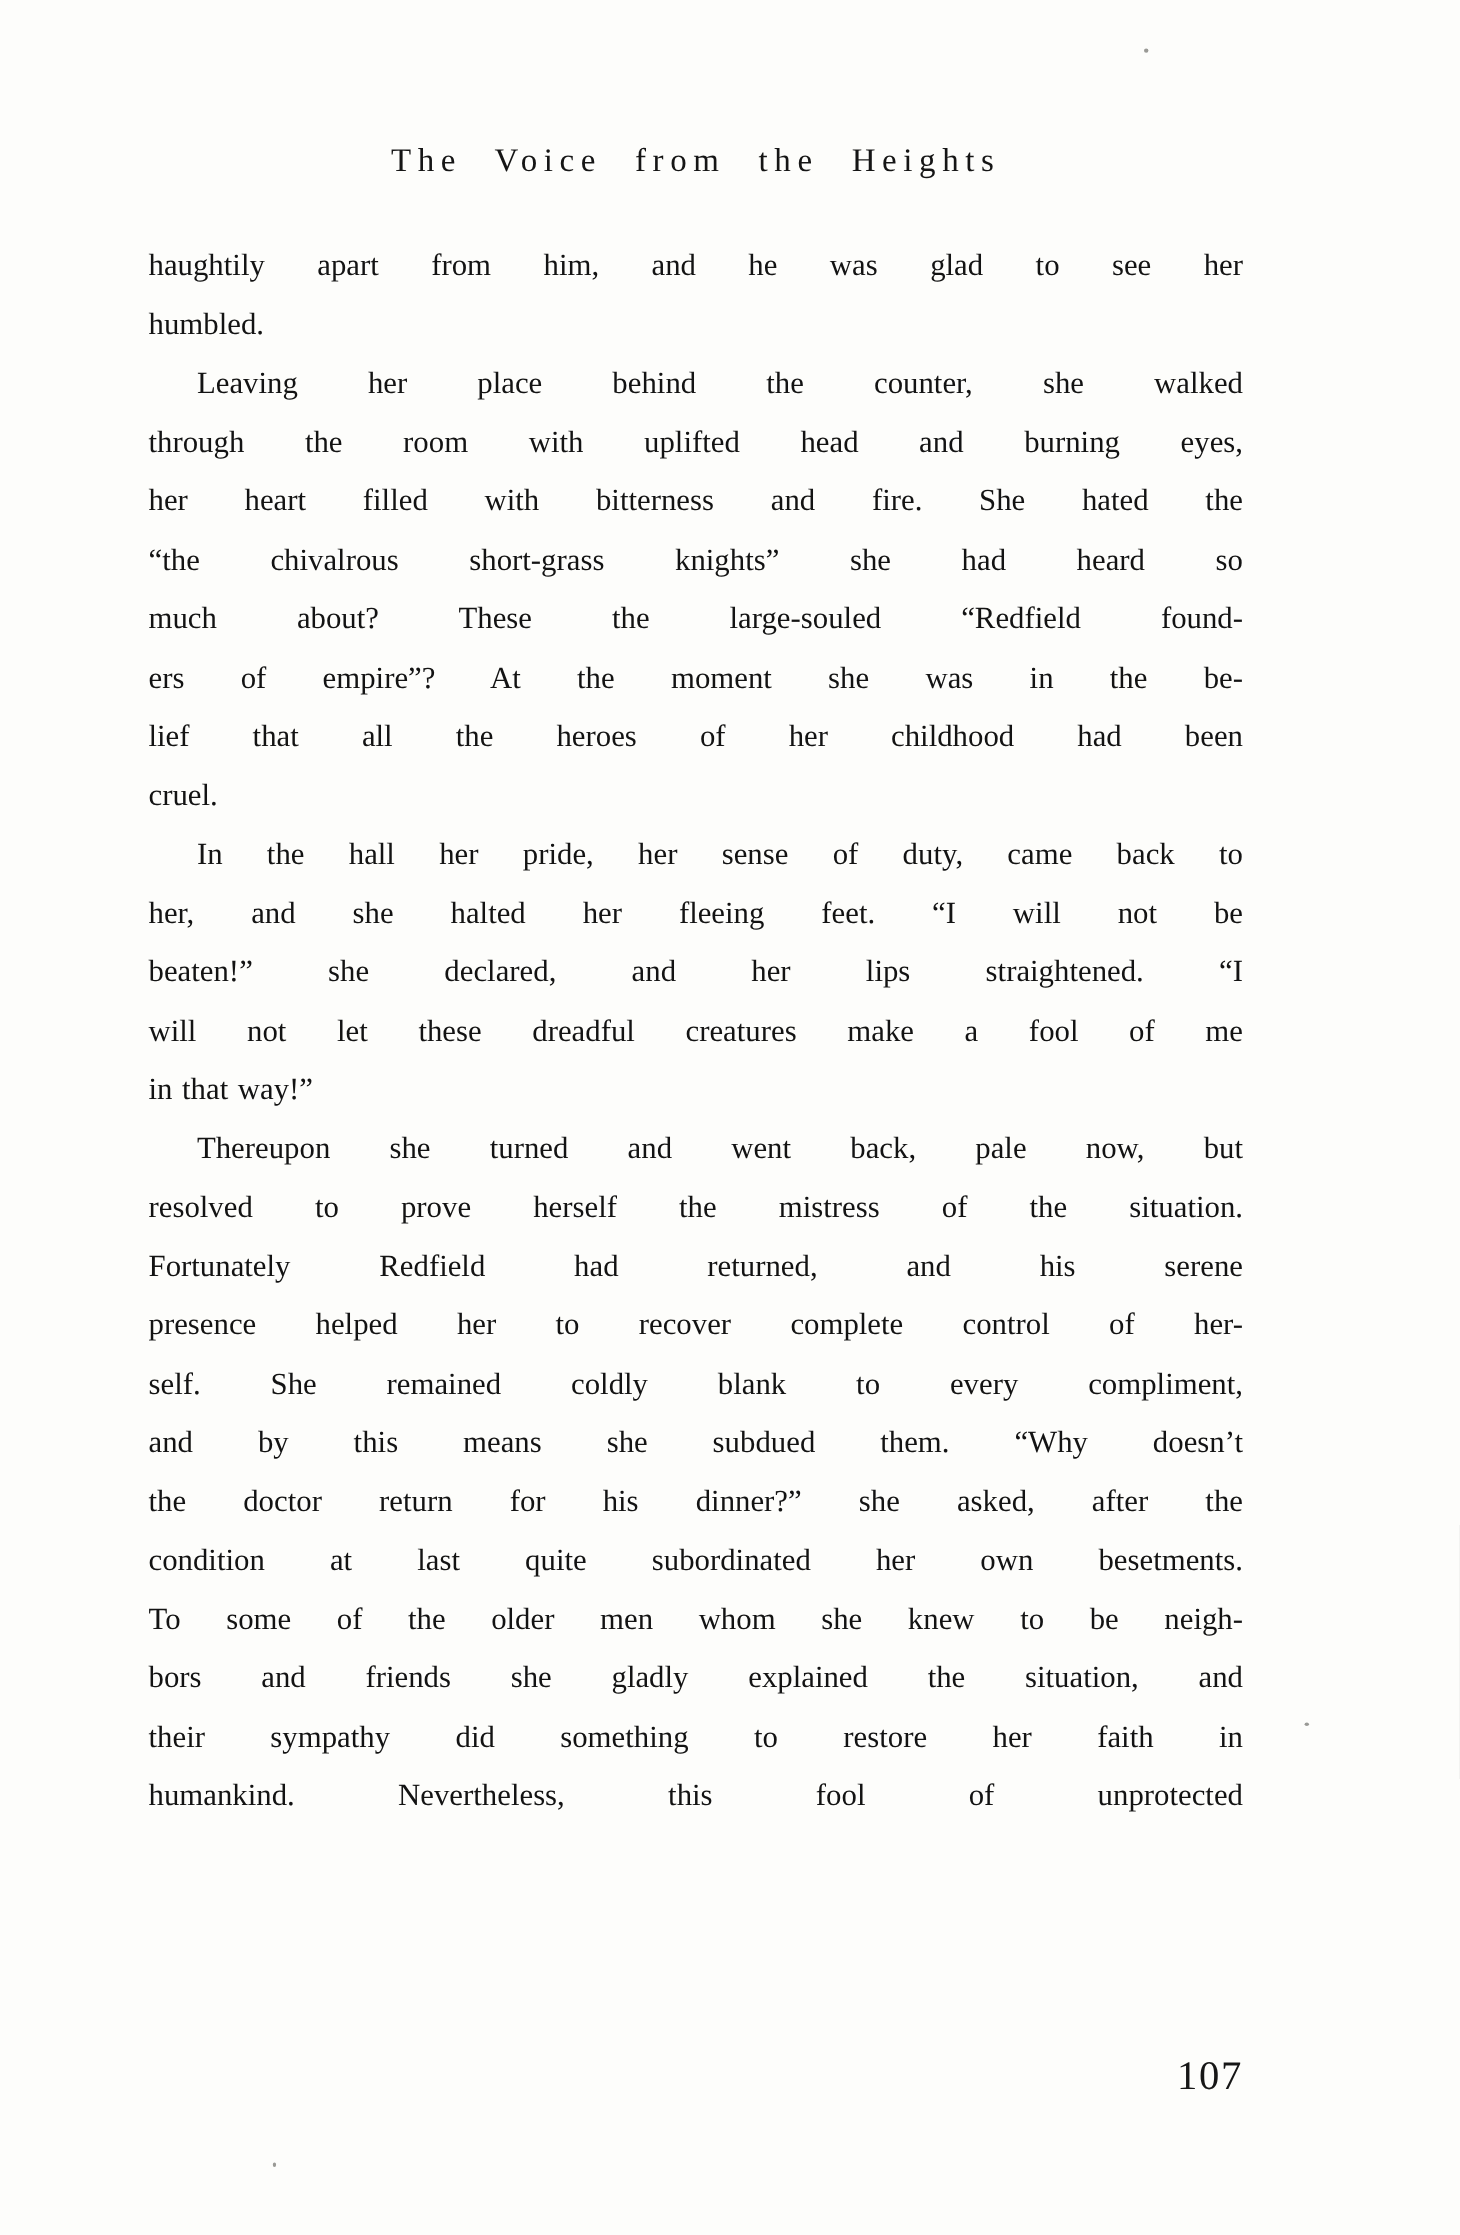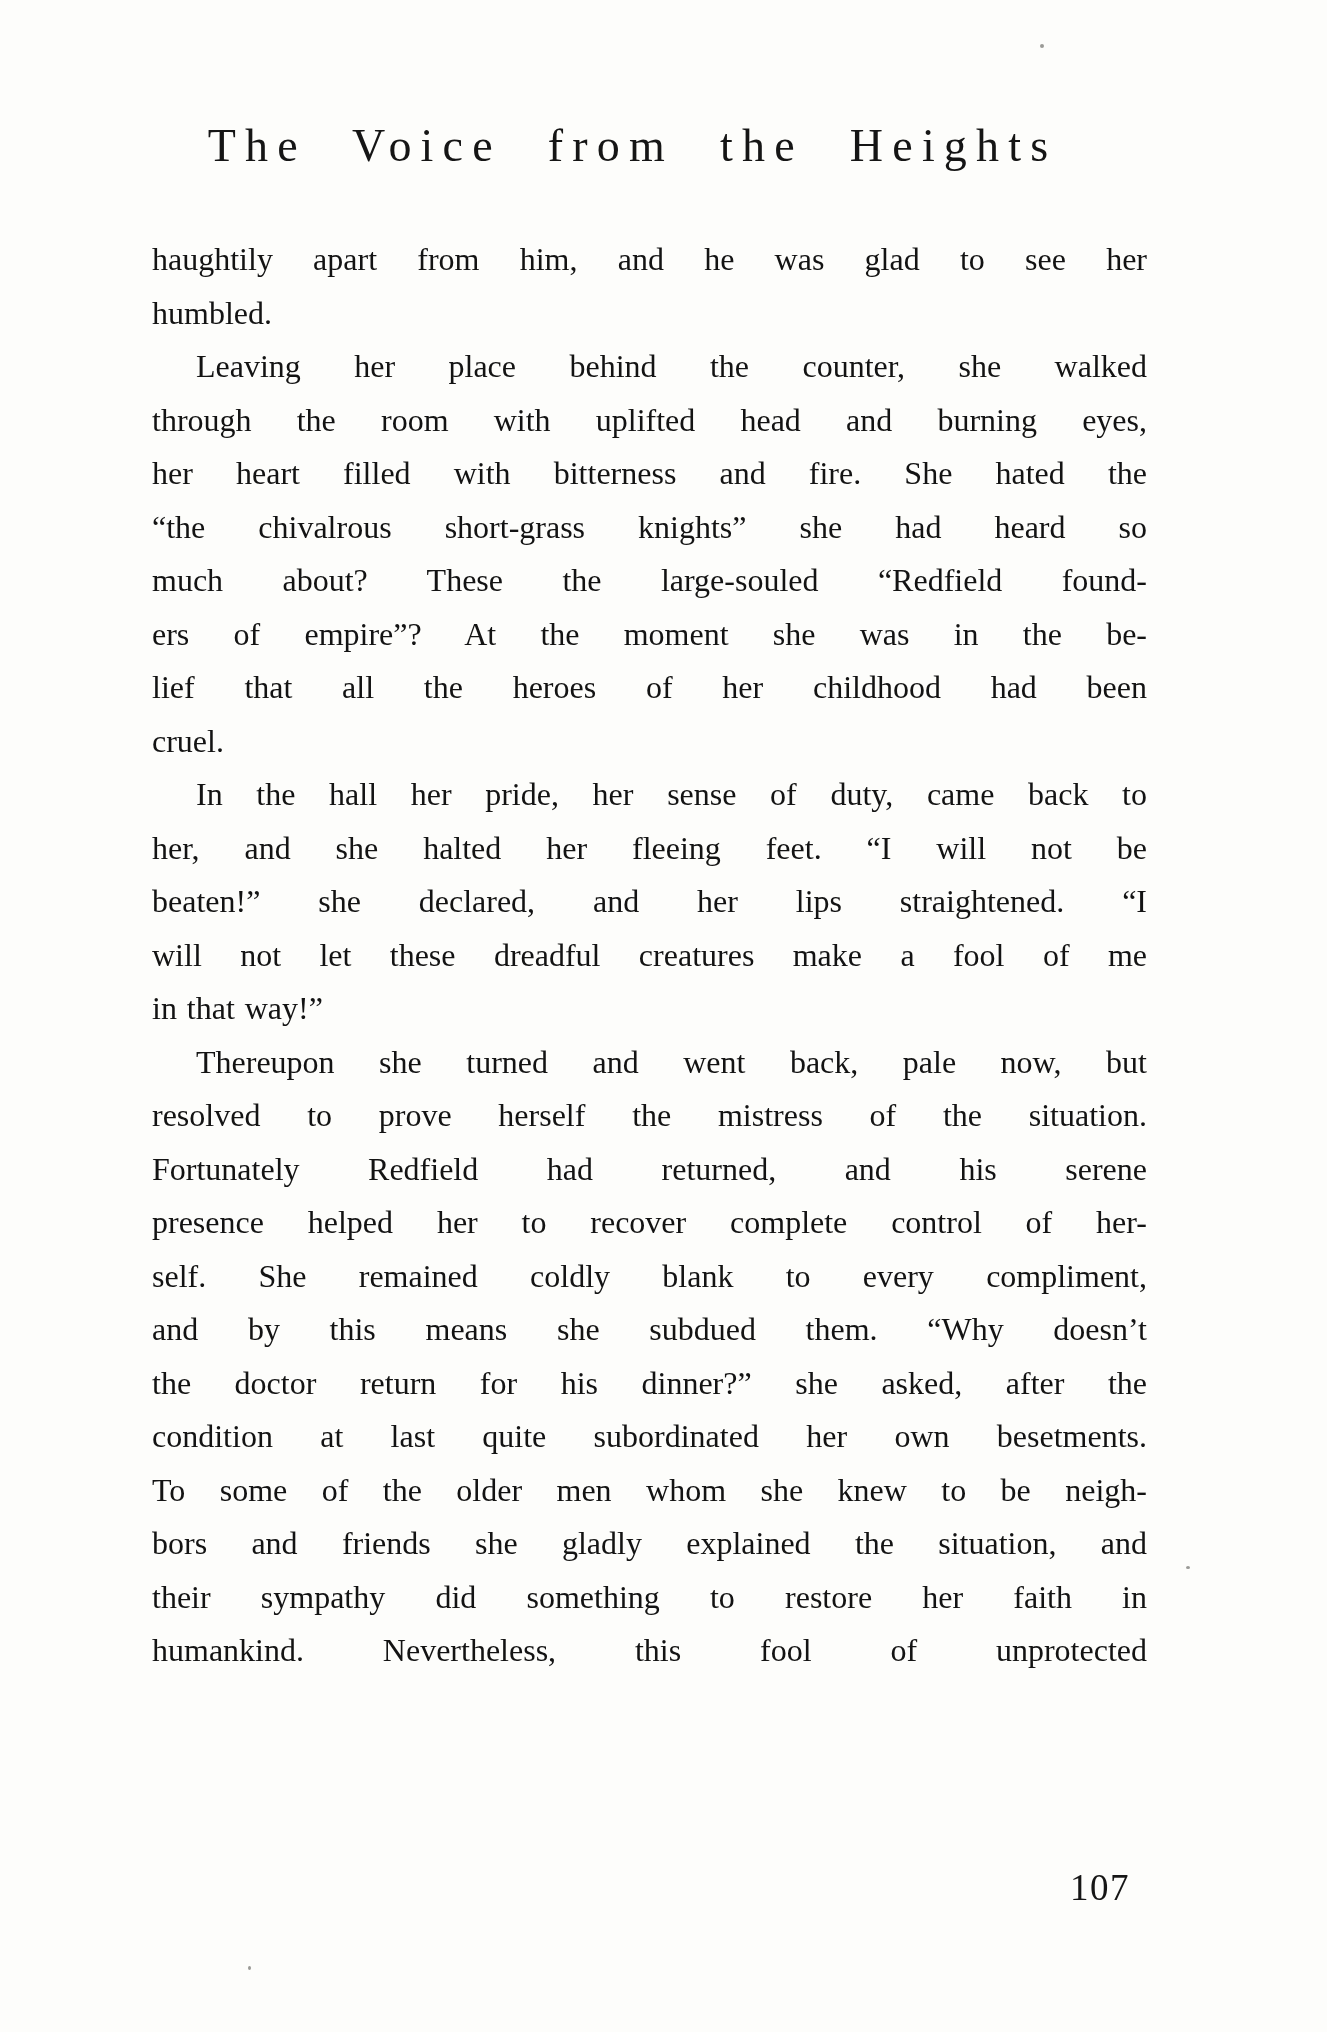--- a/index.html
+++ b/index.html
@@ -16,36 +16,35 @@
     color: #141414;
     font-family: "Liberation Serif", serif;
     overflow: hidden;
   }
   .running-head {
     position: absolute;
     left: 135px;
     top: 116px;
     width: 995px;
     text-align: center;
-    font-size: 46px;
+    font-size: 30px;
     line-height: 60px;
     letter-spacing: 0.20em;
     word-spacing: 0.55em;
     white-space: nowrap;
     color: #151515;
   }
   .body-text {
     position: absolute;
     left: 135px;
-    top: 233px;
+    top: 215px;
     width: 995px;
-    font-size: 32px;
+    font-size: 28px;
     line-height: 53.5px;
     color: #131313;
-    margin-left: 17px;
   }
   .line {
     text-align: justify;
     word-spacing: 0.06em;
   }
   .line.just {
     text-align-last: justify;
   }
   .line.indent {
     padding-left: 44px;

